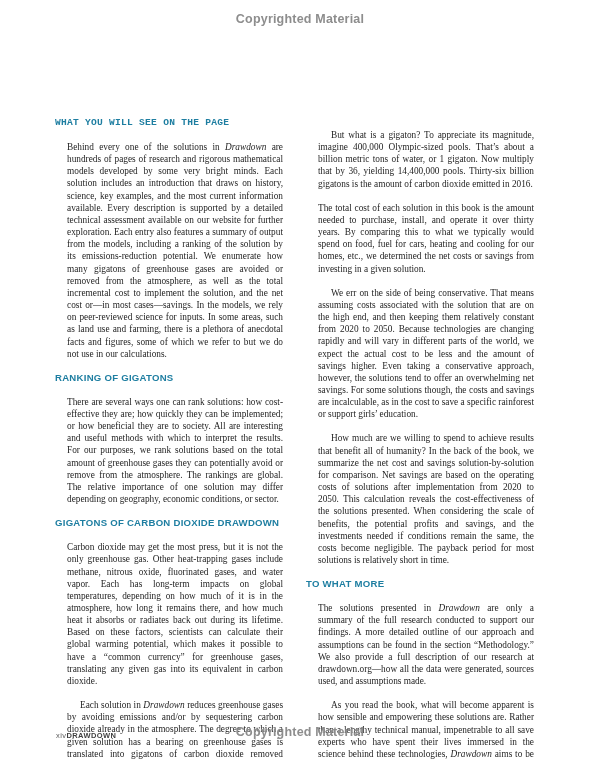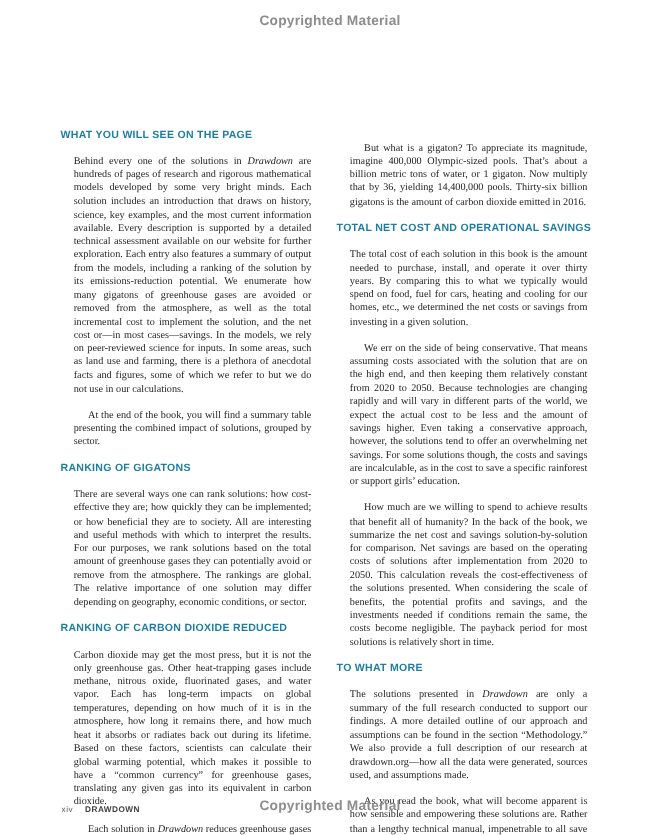--- a/index.html
+++ b/index.html
@@ -42,64 +42,62 @@
   }
   h3.sec{
     font-family:"Liberation Sans", sans-serif;
     font-size:9.6px;
     font-weight:bold;
     letter-spacing:0.25px;
     color:#1e7ea1;
     margin:11px 0 4px 0;
     line-height:12px;
   }
-  h3.sec.first{margin-top:0;}
+  h3.sec.first{margin-top:0;font-family:Liberation Mono, monospace;}
   p.body{
     margin:12px;
     font-size:9.3px;
     line-height:12.15px;
     text-align:justify;
     color:#1e1e1e;
   }
   p.body.indent{text-indent:13px;}
   .footer{
     position:absolute;
     left:56px;top:731px;
     font-family:"Liberation Sans", sans-serif;
     font-size:7.5px;
     color:#4a4a4a;
     letter-spacing:0.4px;
   }
-  .footer .pnum{margin-right:11px;color:#5a5a5a;}
+  .footer .pnum{color:#5a5a5a;}
   .footer .btitle{font-weight:bold;color:#3f3f3f;}
 </style>
 </head>
 <body>
 
 <div class="page">
 
   <div class="banner top">Copyrighted Material</div>
 
 
   <div class="columns">
 
     <div class="col">
       <h3 class="sec first">WHAT YOU WILL SEE ON THE PAGE</h3>
       <p class="body">Behind every one of the solutions in <i>Drawdown</i> are hundreds of pages of research and rigorous mathematical models developed by some very bright minds. Each solution includes an introduction that draws on history, science, key examples, and the most current information available. Every description is supported by a detailed technical assessment available on our website for further exploration. Each entry also features a summary of output from the models, including a ranking of the solution by its emissions-reduction potential. We enumerate how many gigatons of greenhouse gases are avoided or removed from the atmosphere, as well as the total incremental cost to implement the solution, and the net cost or—in most cases—savings. In the models, we rely on peer-reviewed science for inputs. In some areas, such as land use and farming, there is a plethora of anecdotal facts and figures, some of which we refer to but we do not use in our calculations.</p>
-      <p class="body indent">At the end of the book, you will find a summary table presenting the combined impact of solutions, grouped by sector.</p>
       <h3 class="sec">RANKING OF GIGATONS</h3>
       <p class="body">There are several ways one can rank solutions: how cost-effective they are; how quickly they can be implemented; or how beneficial they are to society. All are interesting and useful methods with which to interpret the results. For our purposes, we rank solutions based on the total amount of greenhouse gases they can potentially avoid or remove from the atmosphere. The rankings are global. The relative importance of one solution may differ depending on geography, economic conditions, or sector.</p>
-      <h3 class="sec">RANKING OF CARBON DIOXIDE REDUCED</h3>
+      <h3 class="sec">GIGATONS OF CARBON DIOXIDE DRAWDOWN</h3>
       <p class="body">Carbon dioxide may get the most press, but it is not the only greenhouse gas. Other heat-trapping gases include methane, nitrous oxide, fluorinated gases, and water vapor. Each has long-term impacts on global temperatures, depending on how much of it is in the atmosphere, how long it remains there, and how much heat it absorbs or radiates back out during its lifetime. Based on these factors, scientists can calculate their global warming potential, which makes it possible to have a “common currency” for greenhouse gases, translating any given gas into its equivalent in carbon dioxide.</p>
       <p class="body indent">Each solution in <i>Drawdown</i> reduces greenhouse gases by avoiding emissions and/or by sequestering carbon dioxide already in the atmosphere. The degree to which a given solution has a bearing on greenhouse gases is translated into gigatons of carbon dioxide removed between 2020 and 2050. Taken together, they represent the total reduction of greenhouse gases that could be achieved by 2050, compared to a fixed reference case, a world where very little changes.</p>
     </div>
 
     <div class="col">
       <p class="body indent">But what is a gigaton? To appreciate its magnitude, imagine 400,000 Olympic-sized pools. That’s about a billion metric tons of water, or 1 gigaton. Now multiply that by 36, yielding 14,400,000 pools. Thirty-six billion gigatons is the amount of carbon dioxide emitted in 2016.</p>
-      <h3 class="sec">TOTAL NET COST AND OPERATIONAL SAVINGS</h3>
       <p class="body">The total cost of each solution in this book is the amount needed to purchase, install, and operate it over thirty years. By comparing this to what we typically would spend on food, fuel for cars, heating and cooling for our homes, etc., we determined the net costs or savings from investing in a given solution.</p>
       <p class="body indent">We err on the side of being conservative. That means assuming costs associated with the solution that are on the high end, and then keeping them relatively constant from 2020 to 2050. Because technologies are changing rapidly and will vary in different parts of the world, we expect the actual cost to be less and the amount of savings higher. Even taking a conservative approach, however, the solutions tend to offer an overwhelming net savings. For some solutions though, the costs and savings are incalculable, as in the cost to save a specific rainforest or support girls’ education.</p>
       <p class="body indent">How much are we willing to spend to achieve results that benefit all of humanity? In the back of the book, we summarize the net cost and savings solution-by-solution for comparison. Net savings are based on the operating costs of solutions after implementation from 2020 to 2050. This calculation reveals the cost-effectiveness of the solutions presented. When considering the scale of benefits, the potential profits and savings, and the investments needed if conditions remain the same, the costs become negligible. The payback period for most solutions is relatively short in time.</p>
       <h3 class="sec">TO WHAT MORE</h3>
       <p class="body">The solutions presented in <i>Drawdown</i> are only a summary of the full research conducted to support our findings. A more detailed outline of our approach and assumptions can be found in the section “Methodology.” We also provide a full description of our research at drawdown.org—how all the data were generated, sources used, and assumptions made.</p>
       <p class="body indent">As you read the book, what will become apparent is how sensible and empowering these solutions are. Rather than a lengthy technical manual, impenetrable to all save experts who have spent their lives immersed in the science behind these technologies, <i>Drawdown</i> aims to be accessible to anyone who wants to know what we, collectively, can do and the role each one of us might play.  —Chad Frischmann</p>
     </div>
 
   </div>
 

